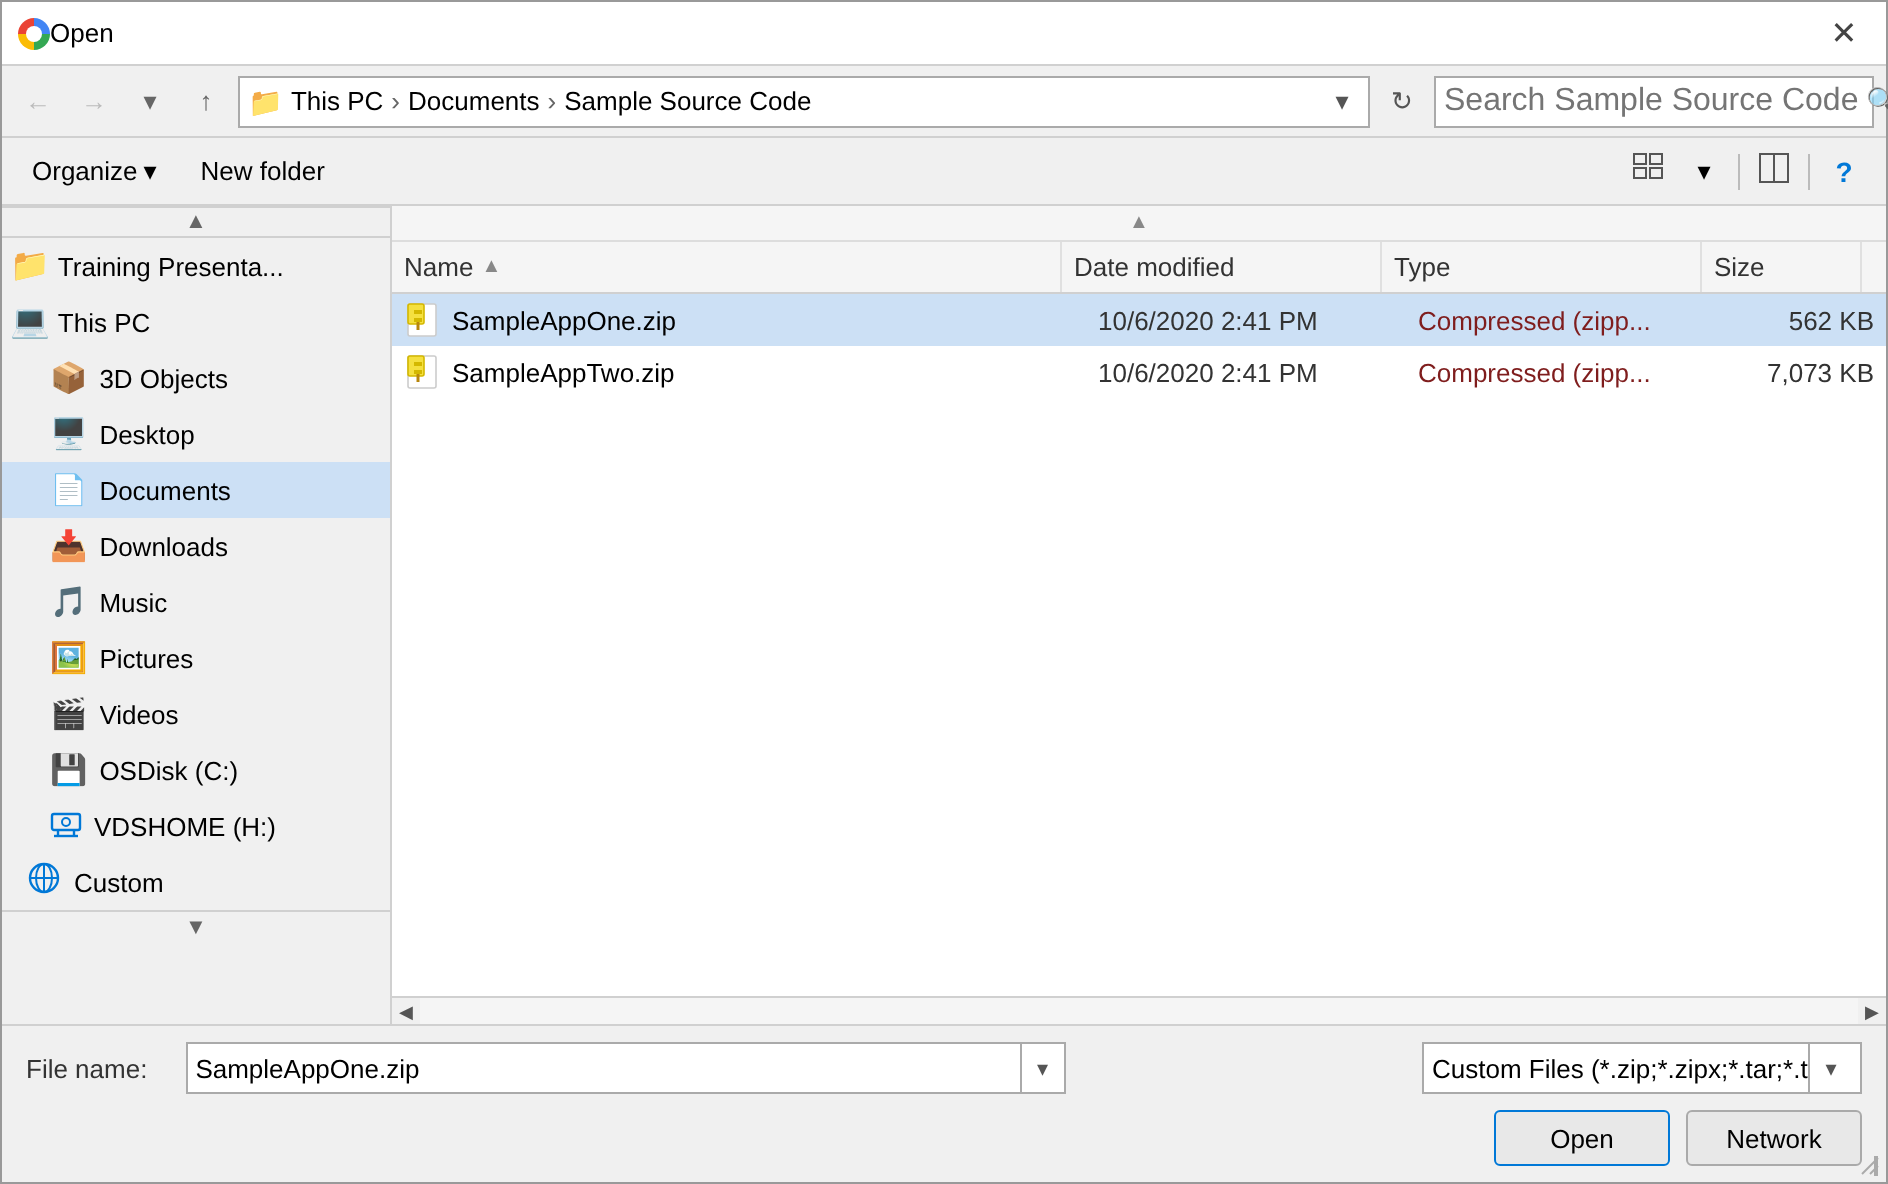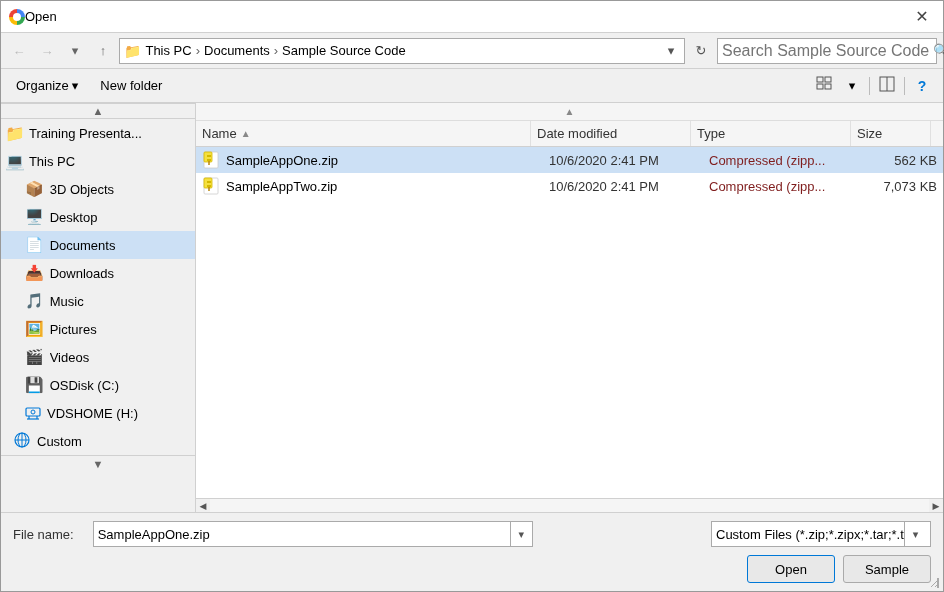--- a/index.html
+++ b/index.html
@@ -747,21 +747,21 @@
         <input class="filename-input" type="text" value="SampleAppOne.zip" style="">
         <div class="filename-dropdown-btn">▾</div>
       </div>
       <div class="filetype-select-wrapper">
         <span class="filetype-text">Custom Files (*.zip;*.zipx;*.tar;*.t</span>
         <div class="filetype-dropdown-btn">▾</div>
       </div>
     </div>
     <div class="action-buttons-row">
       <button class="dialog-btn primary">Open</button>
-      <button class="dialog-btn">Sample</button>
+      <button class="dialog-btn">Network</button>
     </div>
   </div>
 
   <div class="resize-handle">
     <svg width="12" height="12" viewBox="0 0 12 12">
       <line x1="10" y1="2" x2="2" y2="10" stroke="#aaa" stroke-width="1"></line>
       <line x1="10" y1="6" x2="6" y2="10" stroke="#aaa" stroke-width="1"></line>
     </svg>
   </div>
 

